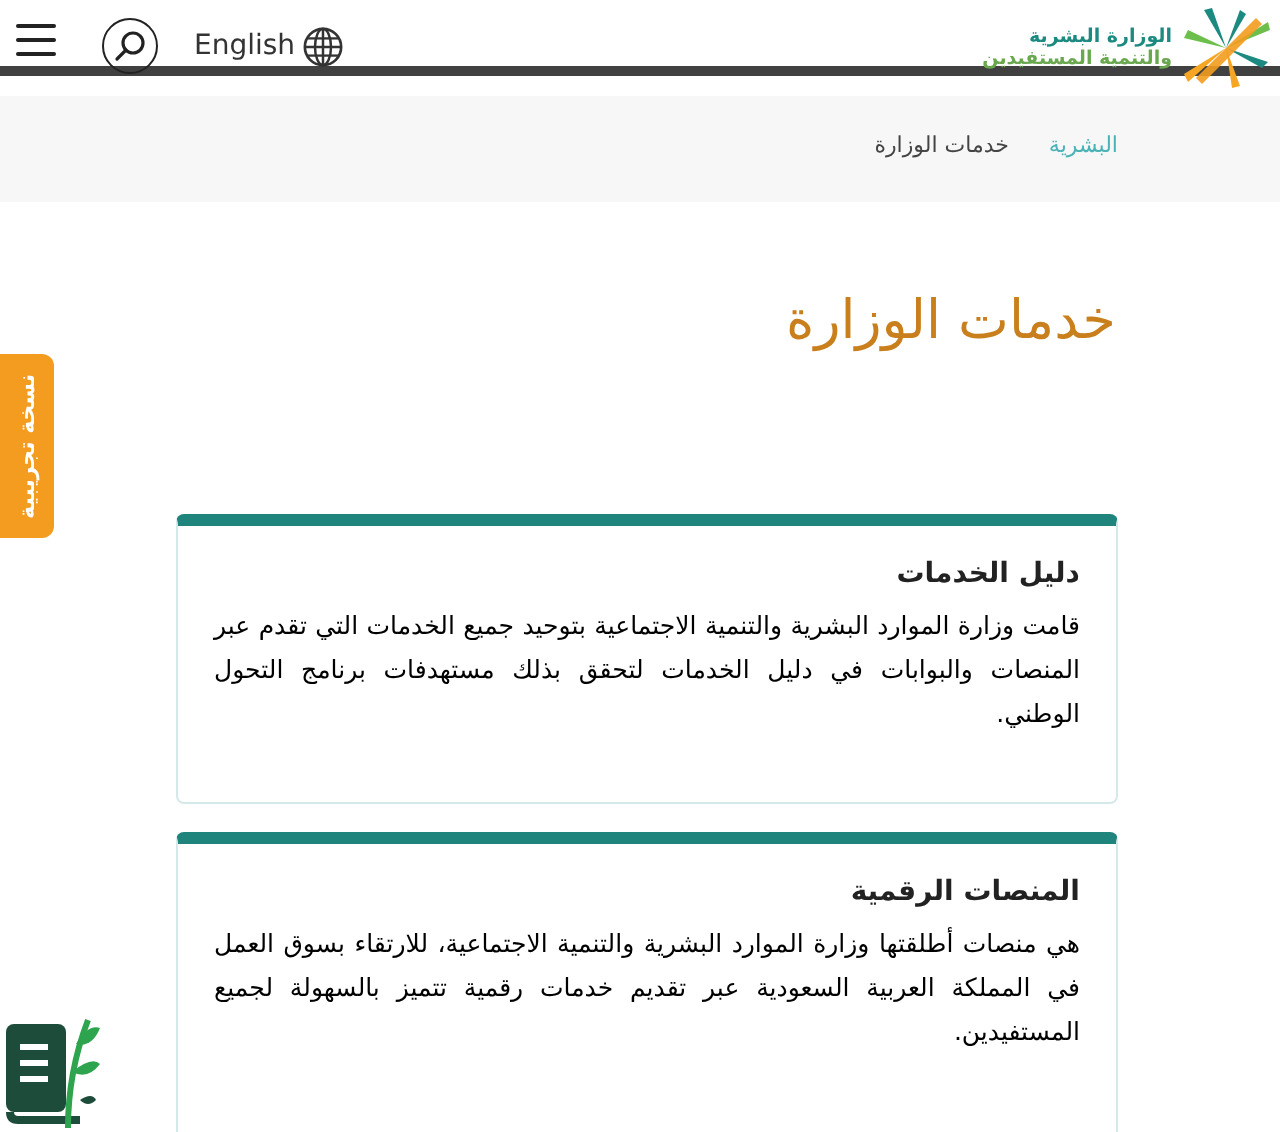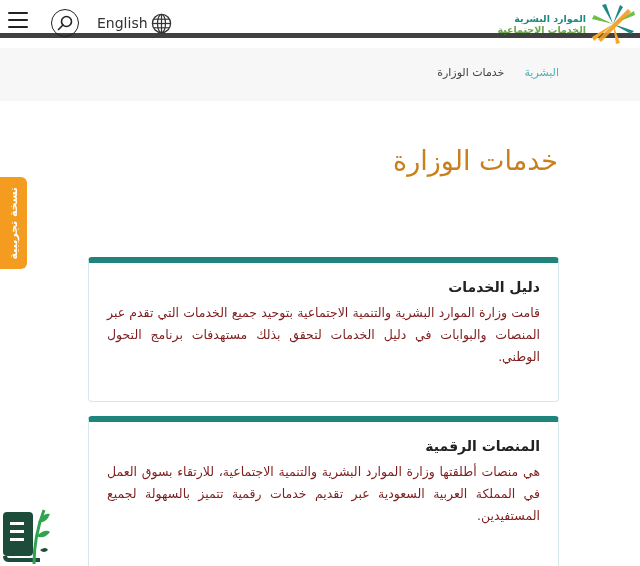--- a/index.html
+++ b/index.html
@@ -53,21 +53,21 @@
     }
 
     .card {
       position: absolute; left: 88px; width: 471px; background: #fff;
       border: 1px solid #d6e9ea; border-top: 6px solid #1e847c; border-radius: 4px;
       direction: rtl; padding: 16px 18px 0 18px;
     }
     .card-1 { top: 257px; height: 145px; }
     .card-2 { top: 416px; height: 187px; }
     .card-title { font-size: 14px; color: #222; font-weight: bold; margin-bottom: 7px; }
-    .card-body { font-size: 12.5px; line-height: 22px; color: #7f1d1d; text-align: justify; }
+    .card-body { font-size: 12.5px; line-height: 22px; color: #000000; text-align: justify; }
 
     .watermark {
       position: absolute; left: 0; top: 504px; width: 155px; height: 62px; display: flex; align-items: flex-end;
     }
     .wm-text { font-size: 40px; font-weight: bold; color: #2ea44f; line-height: 52px; letter-spacing: -1px; }
   </style>
 </head>
 <body>
 
 <div class="header">
@@ -91,22 +91,22 @@
       <ellipse cx="11" cy="11" rx="4.2" ry="9.5" fill="none" stroke="#333" stroke-width="1.3"></ellipse>
       <line x1="1.5" y1="11" x2="20.5" y2="11" stroke="#333" stroke-width="1.3"></line>
       <line x1="3" y1="6.5" x2="19" y2="6.5" stroke="#333" stroke-width="1.2"></line>
       <line x1="3" y1="15.5" x2="19" y2="15.5" stroke="#333" stroke-width="1.2"></line>
       <line x1="11" y1="1.5" x2="11" y2="20.5" stroke="#333" stroke-width="1.3"></line>
     </svg>
   </div>
 
   <div class="logo">
     <div class="logo-text">
-      <div class="l1">الموارد البشرية</div>
-      <div class="l2">الخدمات الاجتماعية</div>
+      <div class="l1">الوزارة البشرية</div>
+      <div class="l2">والتنمية المستفيدين</div>
     </div>
     <svg width="46" height="42" viewBox="0 0 46 42">
       <path d="M23 21 L30 2 L33 4 Z" fill="#1c8a80"></path>
       <path d="M23 21 L44 8 L45 12 Z" fill="#6cbf4a"></path>
       <path d="M23 21 L44 28 L41 31 Z" fill="#1c8a80"></path>
       <path d="M23 21 L30 40 L26 41 Z" fill="#f6a623"></path>
       <path d="M23 21 L4 38 L2 34 Z" fill="#f6a623"></path>
       <path d="M23 21 L2 16 L4 12 Z" fill="#6cbf4a"></path>
       <path d="M23 21 L12 2 L16 1 Z" fill="#1c8a80"></path>
       <path d="M8 36 L38 6 L41 9 L11 39 Z" fill="#f39c1f" opacity="0.9"></path>

